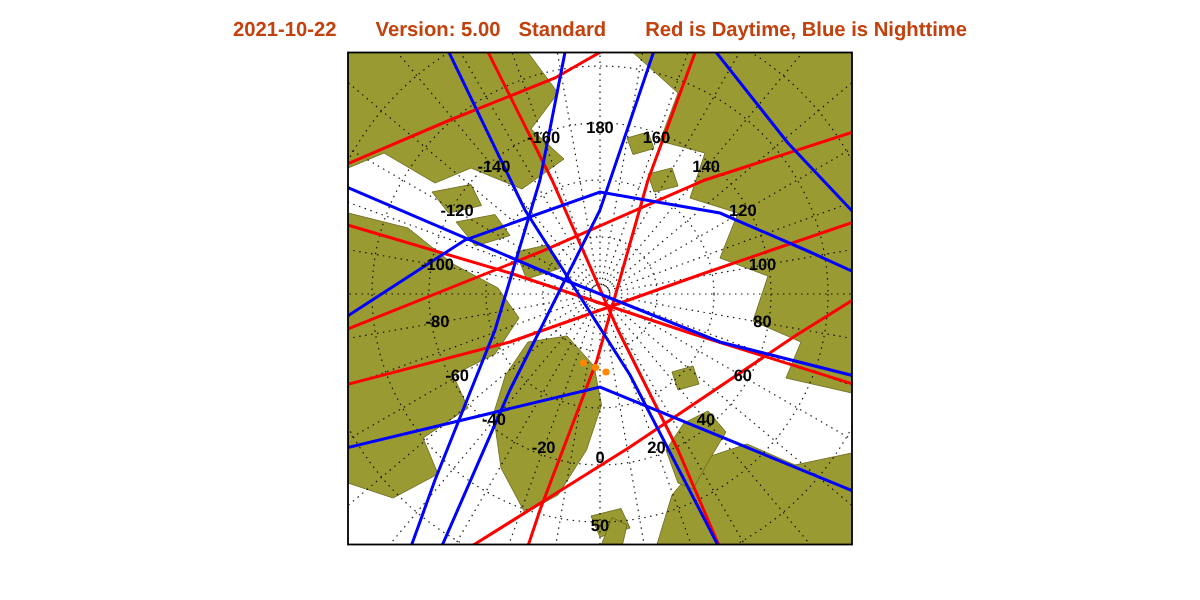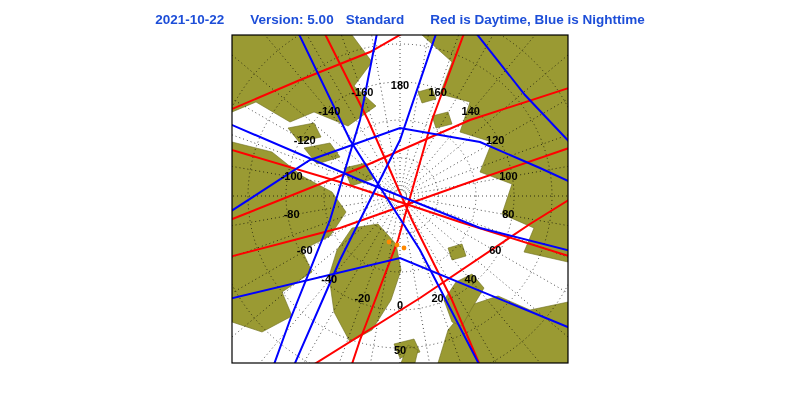--- a/index.html
+++ b/index.html
@@ -1,19 +1,19 @@
 <!DOCTYPE html>
 <html><head>
 <meta charset="utf-8">
 <style>
   html,body{margin:0;padding:0;background:#ffffff;}
   .stage{position:relative;width:800px;height:400px;background:#ffffff;overflow:hidden;
          font-family:"Liberation Sans",sans-serif;}
   .title{position:absolute;top:12px;left:0;width:100%;text-align:center;
-         font-weight:bold;font-size:13.5px;color:#1d4ed8;}
+         font-weight:bold;font-size:13.5px;color:#c2410c;}
   .gap-lg{display:inline-block;width:26px;}
   .gap-sm{display:inline-block;width:12px;}
   #map-svg{position:absolute;top:0;left:0;}
 </style>
 </head>
 <body>
 
 <div class="stage">
   <div class="title">
     <span>2021-10-22</span><span class="gap-lg"></span><span>Version: 5.00</span><span class="gap-sm"></span><span>Standard</span><span class="gap-lg"></span><span>Red is Daytime, Blue is Nighttime</span>

